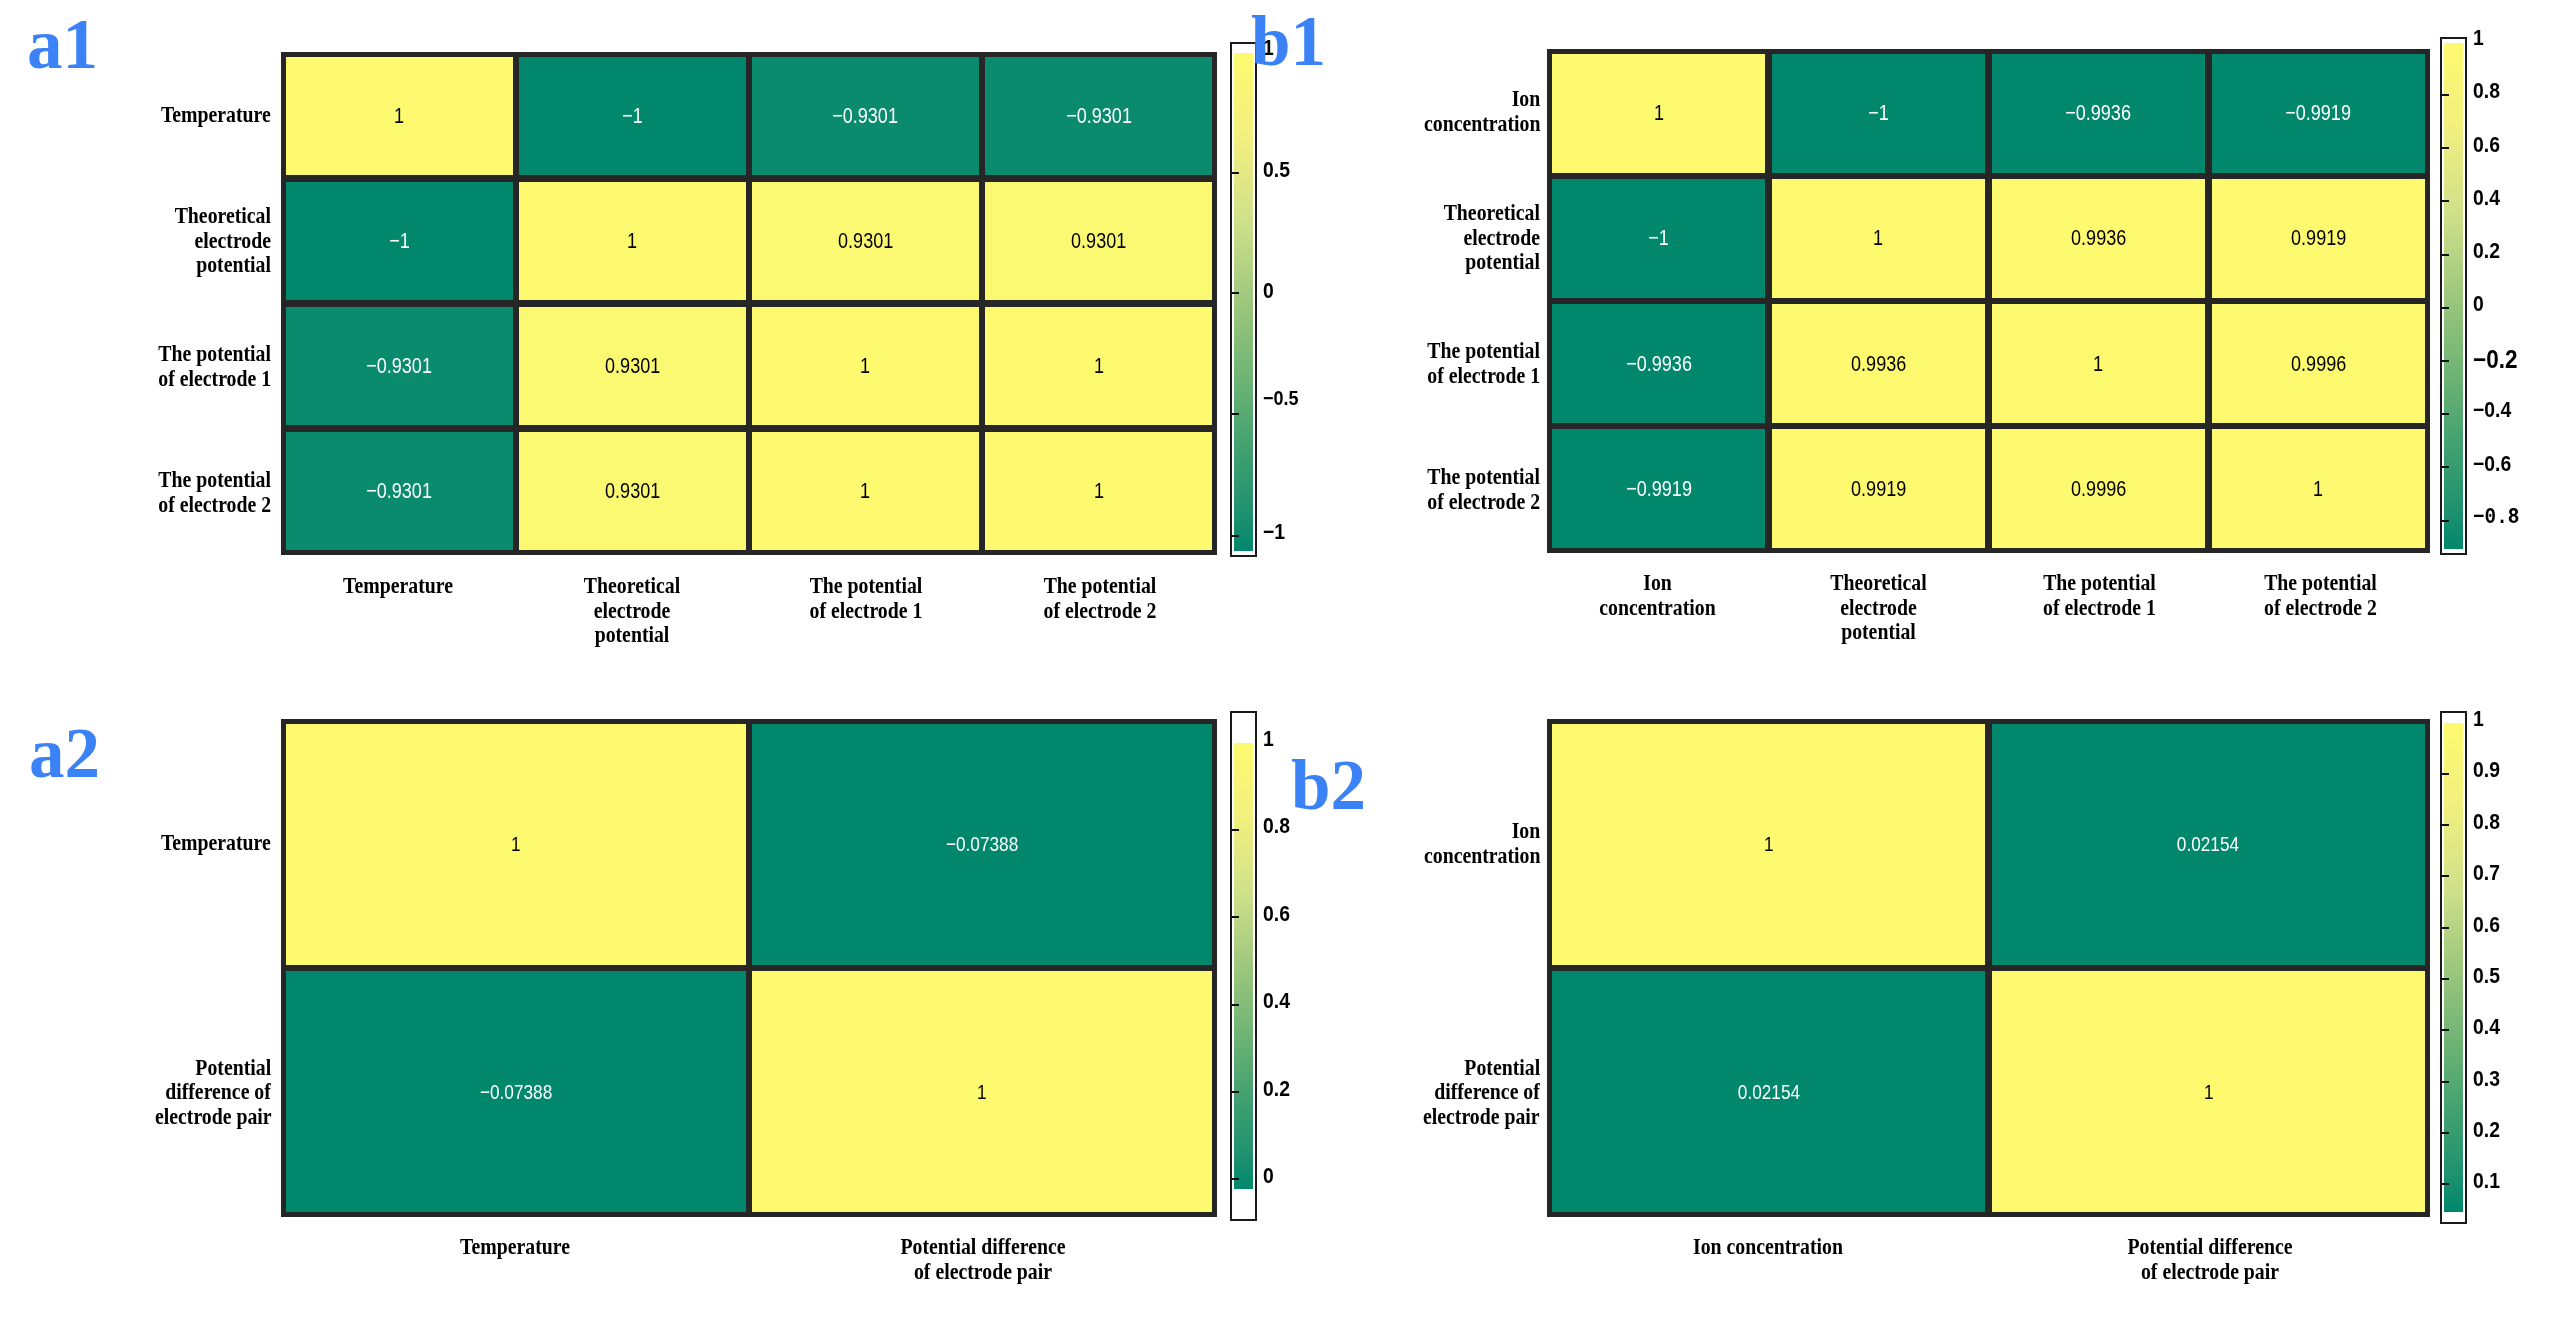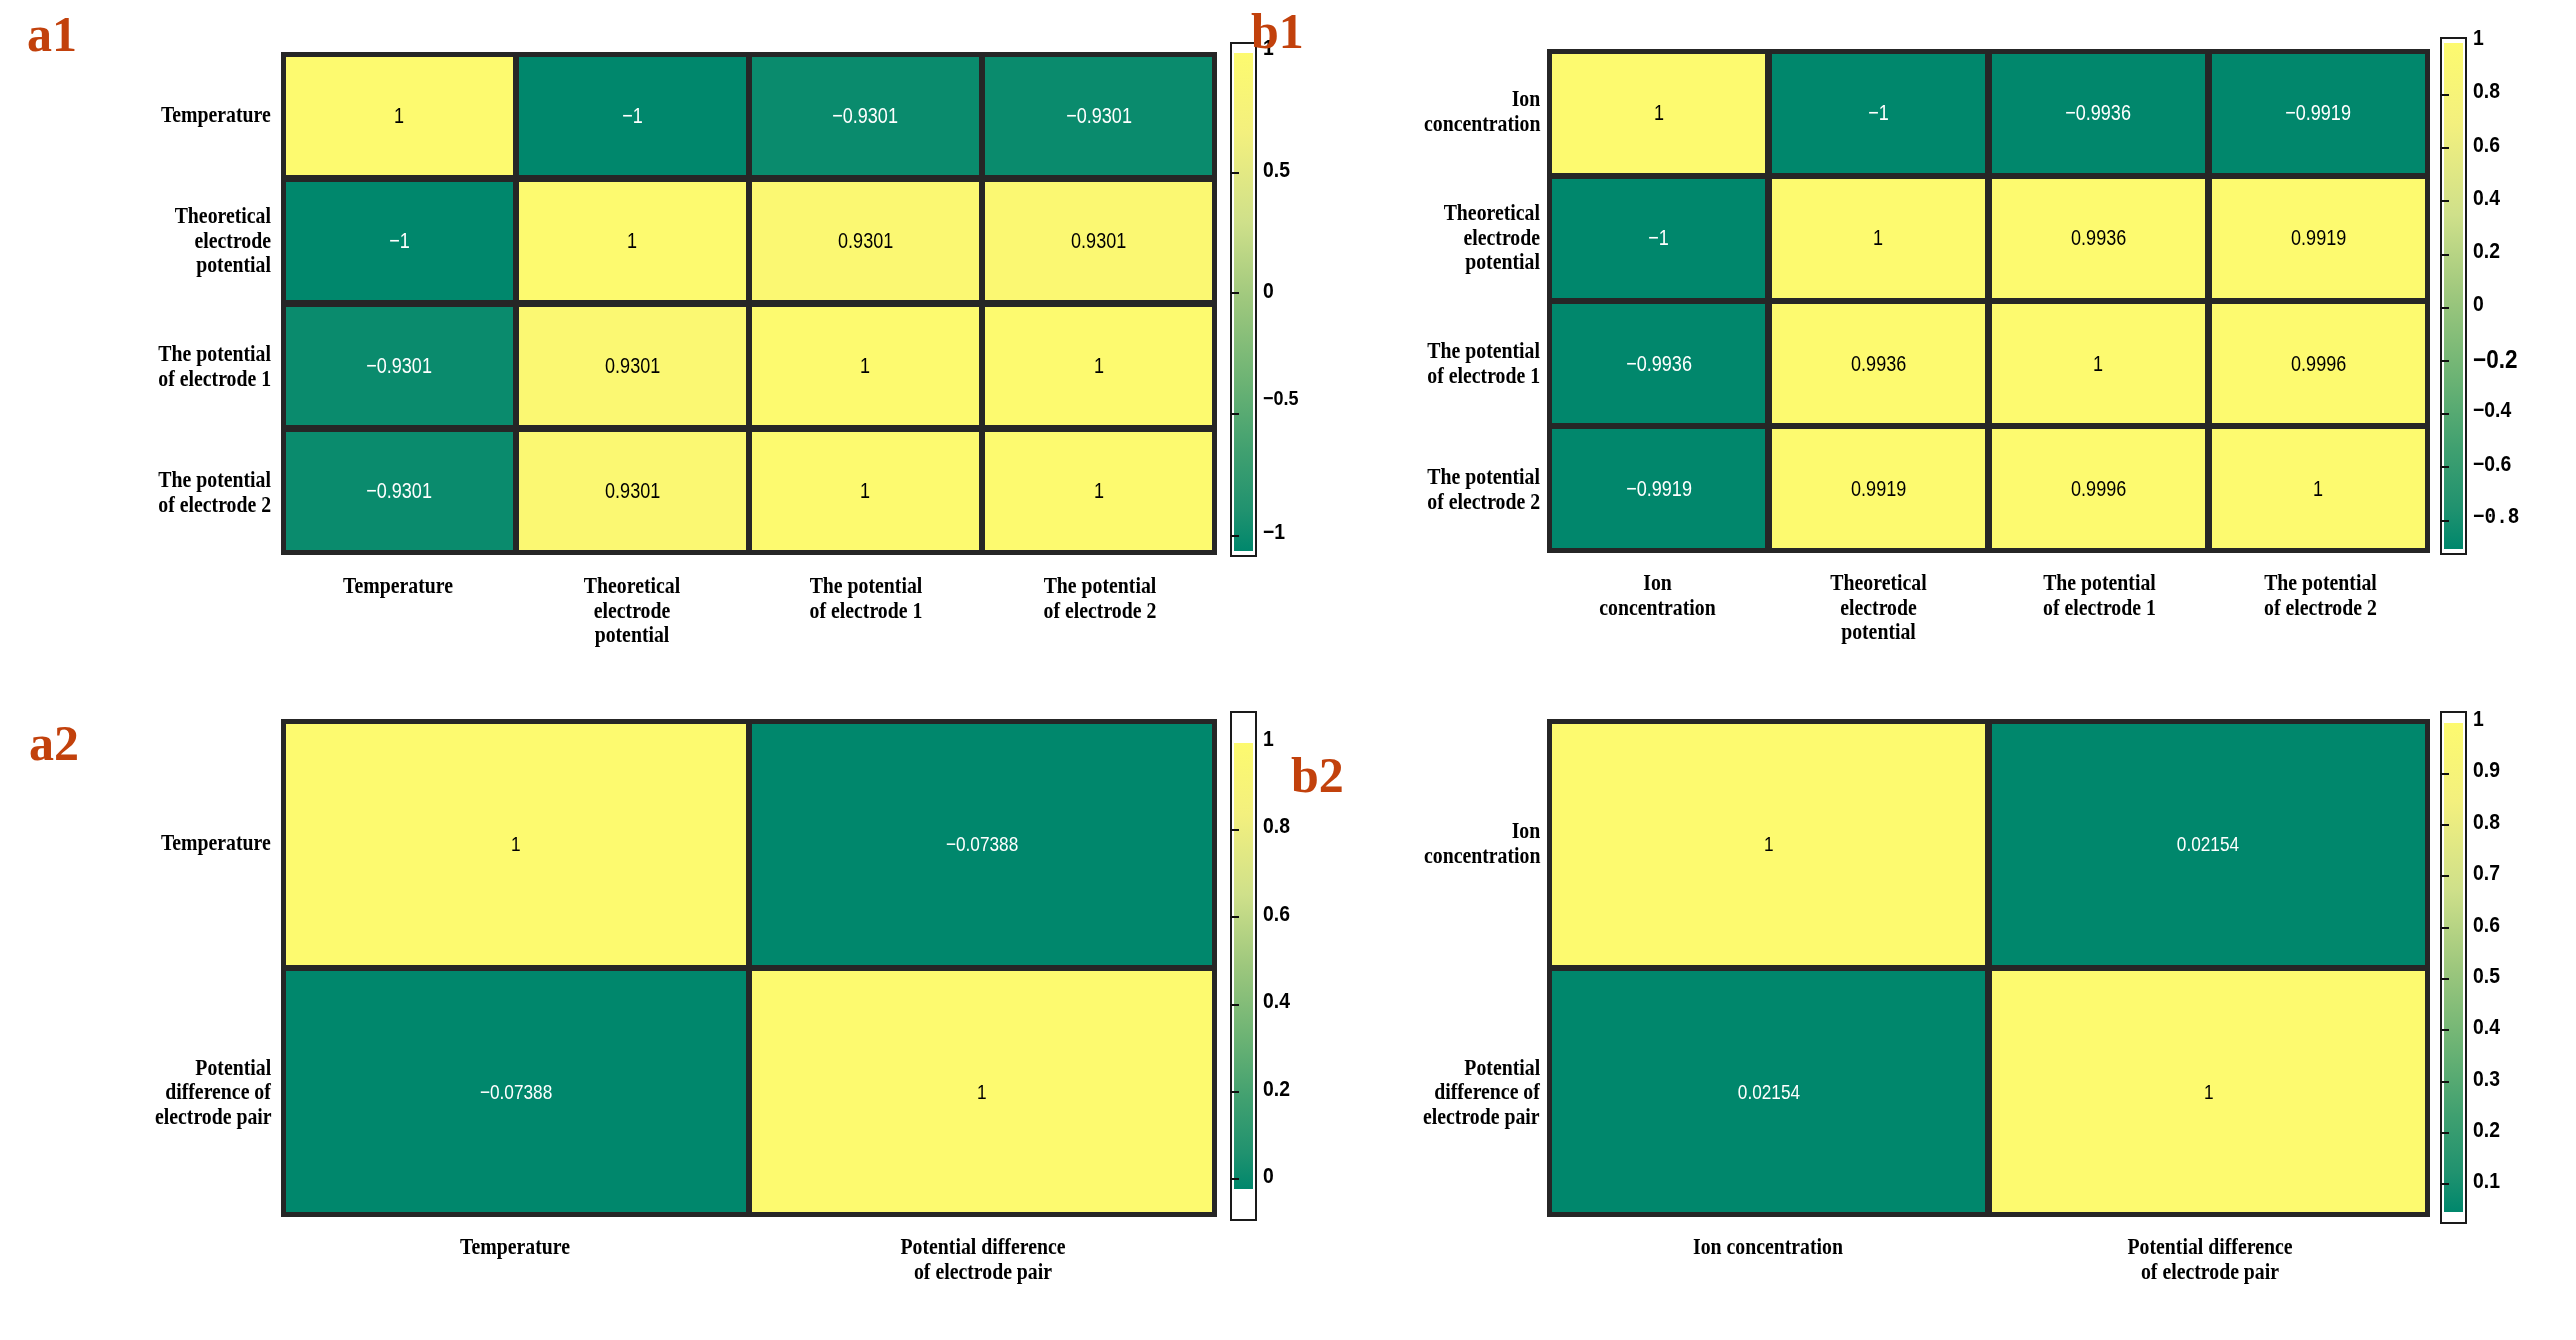--- a/index.html
+++ b/index.html
@@ -2,21 +2,21 @@
 <html style="font-size:11.5px"><head>
 <meta charset="utf-8">
 <style>
   html,body{margin:0;padding:0;background:#fff;}
   body{width:2576px;height:1341px;position:relative;font-family:"Liberation Serif",serif;
        -webkit-font-smoothing:antialiased;}
 
   .panel{position:absolute;}
 
   
-  .tag{position:absolute;font-weight:bold;font-size:50px;line-height:1;color:#c2410c;
+  .tag{position:absolute;font-weight:bold;font-size:71px;line-height:1;color:#3b82f6;
        font-family:"Liberation Serif",serif;}
 
   
   .grid{position:absolute;display:grid;background:#262626;
         border:5px solid #262626;box-sizing:border-box;gap:6.5px;}
   .cell{position:relative;display:flex;align-items:center;justify-content:center;
         font-family:"Liberation Sans",sans-serif;font-weight:normal;}
   .cell span{display:block;transform:scaleX(.82);}
   .cell.dark{color:#ffffff;}
   .cell.light{color:#000000;}

